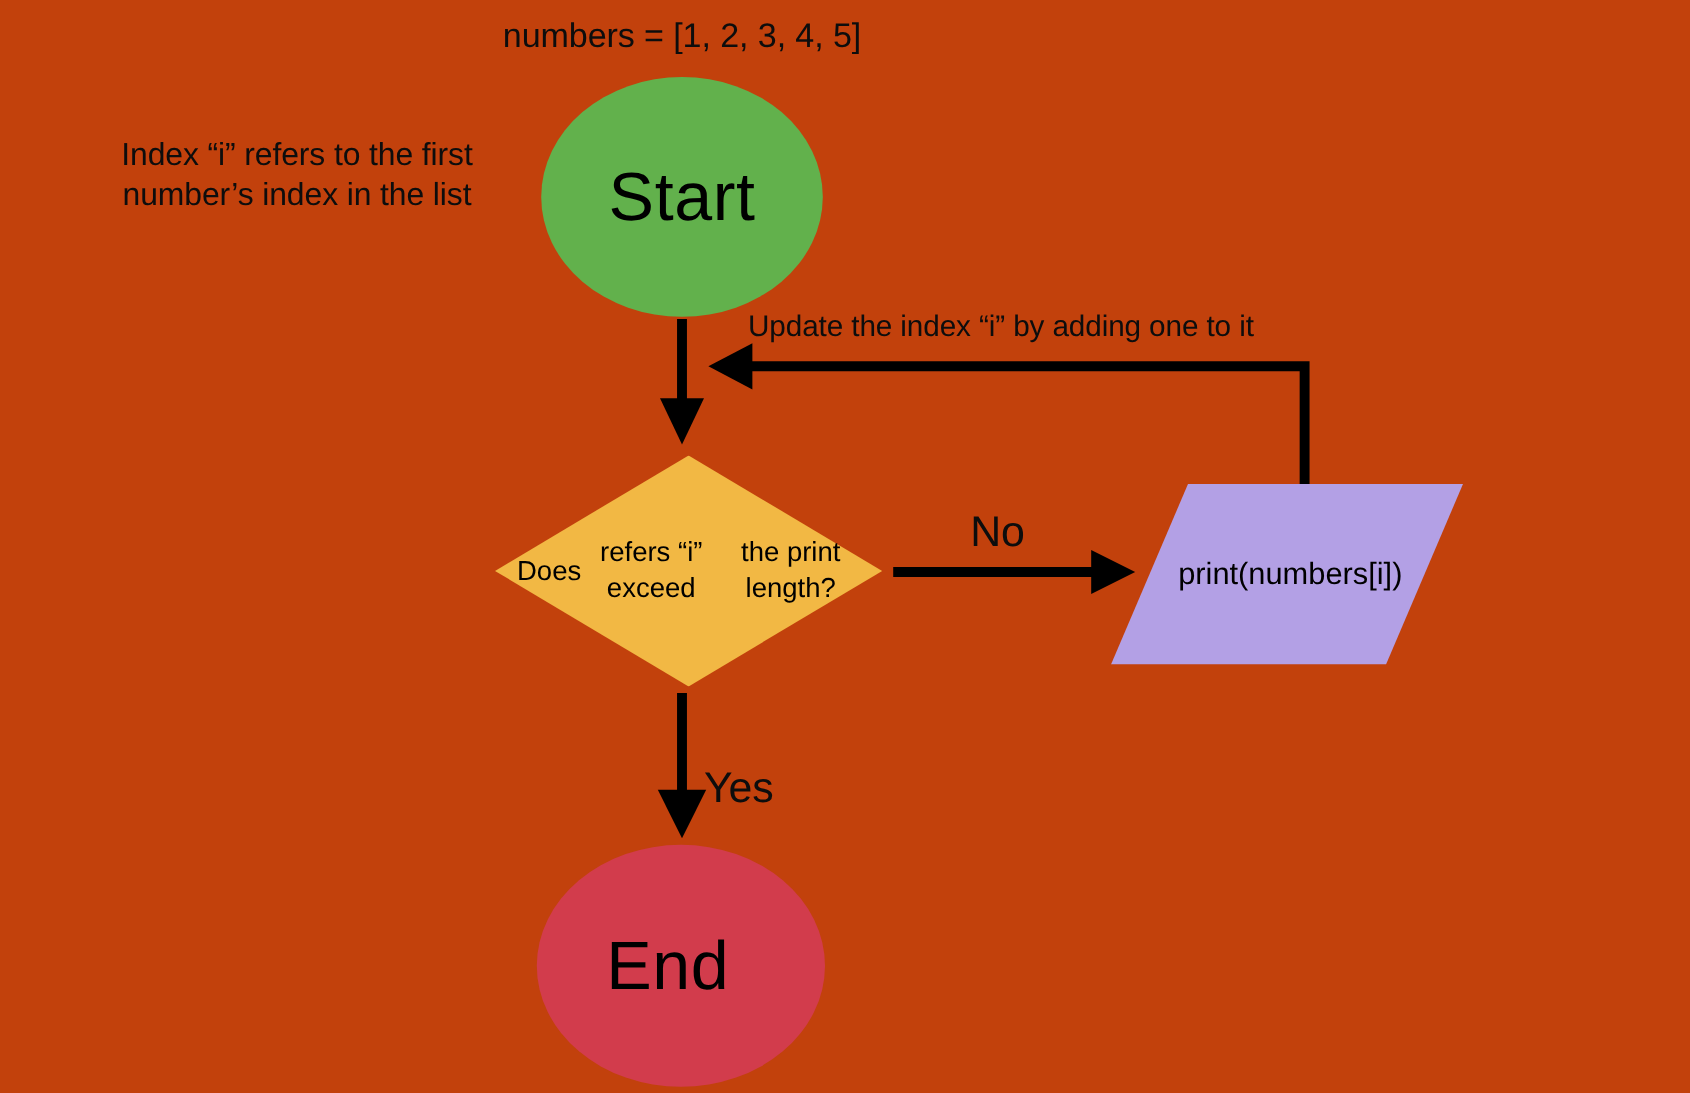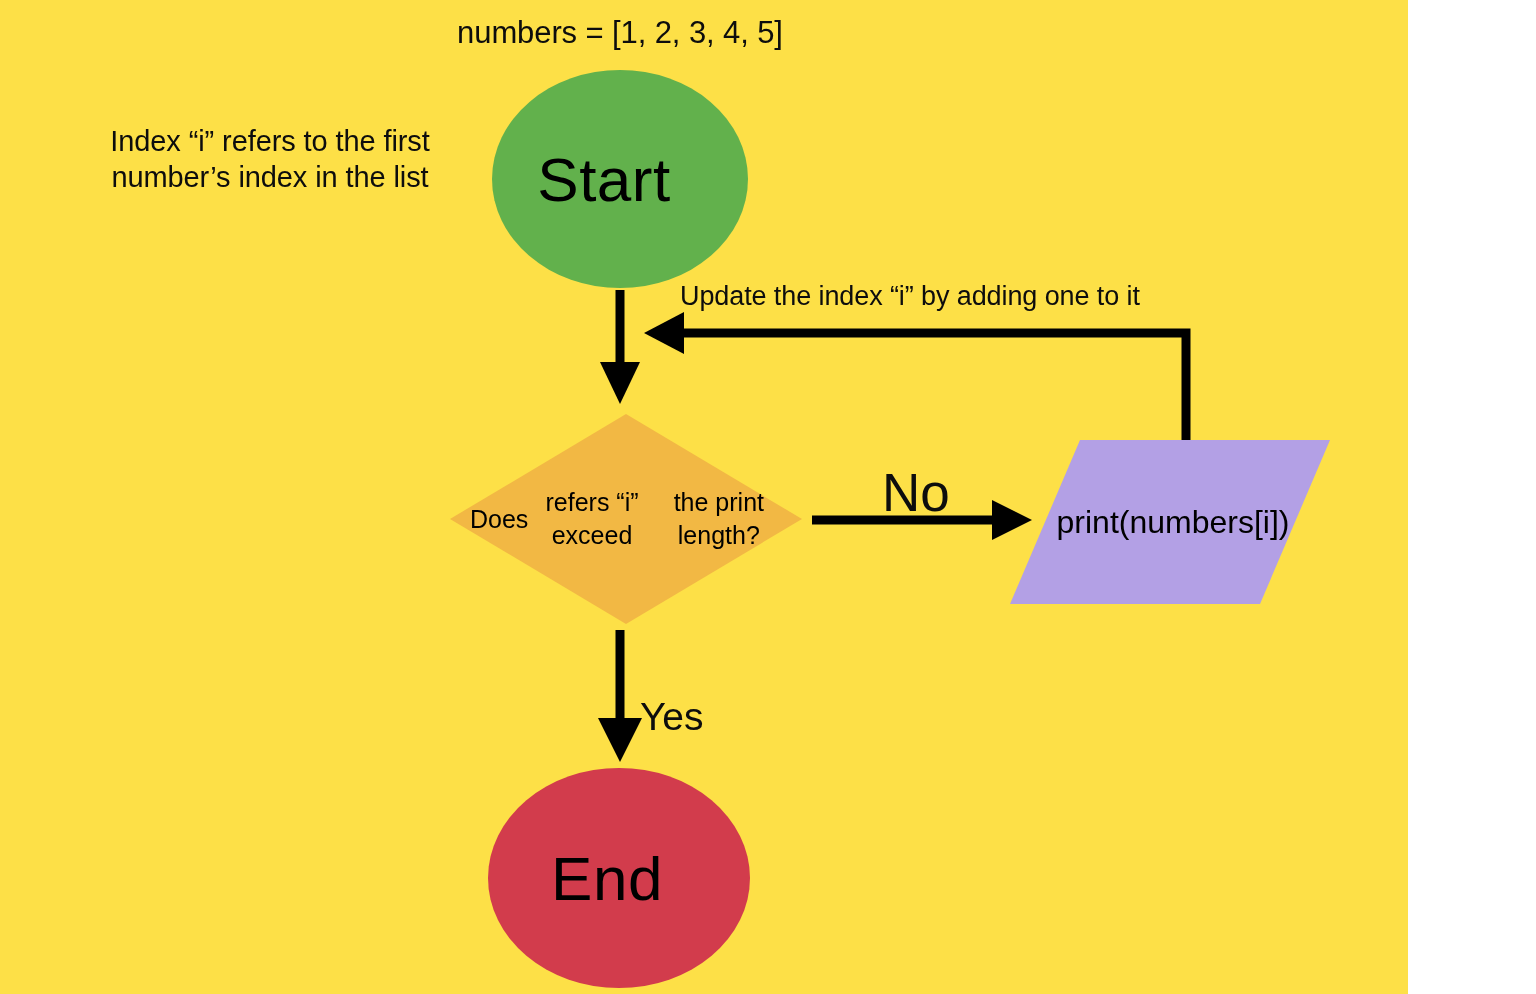--- a/index.html
+++ b/index.html
@@ -7,25 +7,24 @@
     margin: 0;
     padding: 0;
     background: #ffffff;
   }
   body {
     font-family: "Liberation Sans", sans-serif;
     color: #000000;
   }
   #canvas {
     position: relative;
-    width: 1368px;
+    width: 1536px;
     height: 994px;
-    background: #fde047;
+    background: #c2410c;
     overflow: hidden;
-    padding-left: 40px;
   }
   .abs { position: absolute; }
 
   
   .label-text {
     position: absolute;
     color: #0d0d0d;
     line-height: 1.24;
     white-space: pre;
     letter-spacing: -0.1px;
@@ -41,21 +40,21 @@
     width: 420px;
     text-align: center;
     font-size: 29px;
   }
   #note-update {
     left: 680px; top: 280px;
     font-size: 27px;
   }
   #label-no {
     left: 882px; top: 460px;
-    font-size: 53px;
+    font-size: 39px;
   }
   #label-yes {
     left: 640px; top: 668px;
     font-size: 39px;
     margin-top: 25px;
   }
 
   
   .node-text {
     position: absolute;
@@ -67,21 +66,21 @@
     pointer-events: none;
   }
 
   #start-node {
     left: 492px; top: 70px;
     width: 256px; height: 218px;
     background: #62B14C;
     border-radius: 50%;
   }
   #start-label {
-    left: 476px; top: 70px;
+    left: 492px; top: 70px;
     width: 256px; height: 218px;
     font-size: 62px;
     letter-spacing: 0.5px;
   }
 
   #end-node {
     left: 488px; top: 768px;
     width: 262px; height: 220px;
     background: #D23C4C;
     border-radius: 50%;
@@ -105,21 +104,21 @@
     flex-direction: row;
   }
 
   #process-node {
     left: 1010px; top: 440px;
     width: 320px; height: 164px;
   }
   #process-label {
     left: 1040px; top: 440px;
     width: 266px; height: 164px;
-    font-size: 32px;
+    font-size: 28px;
   }
 
   
   #connectors {
     position: absolute;
     left: 0; top: 0;
     width: 1536px; height: 994px;
   }
 </style>
 </head>

